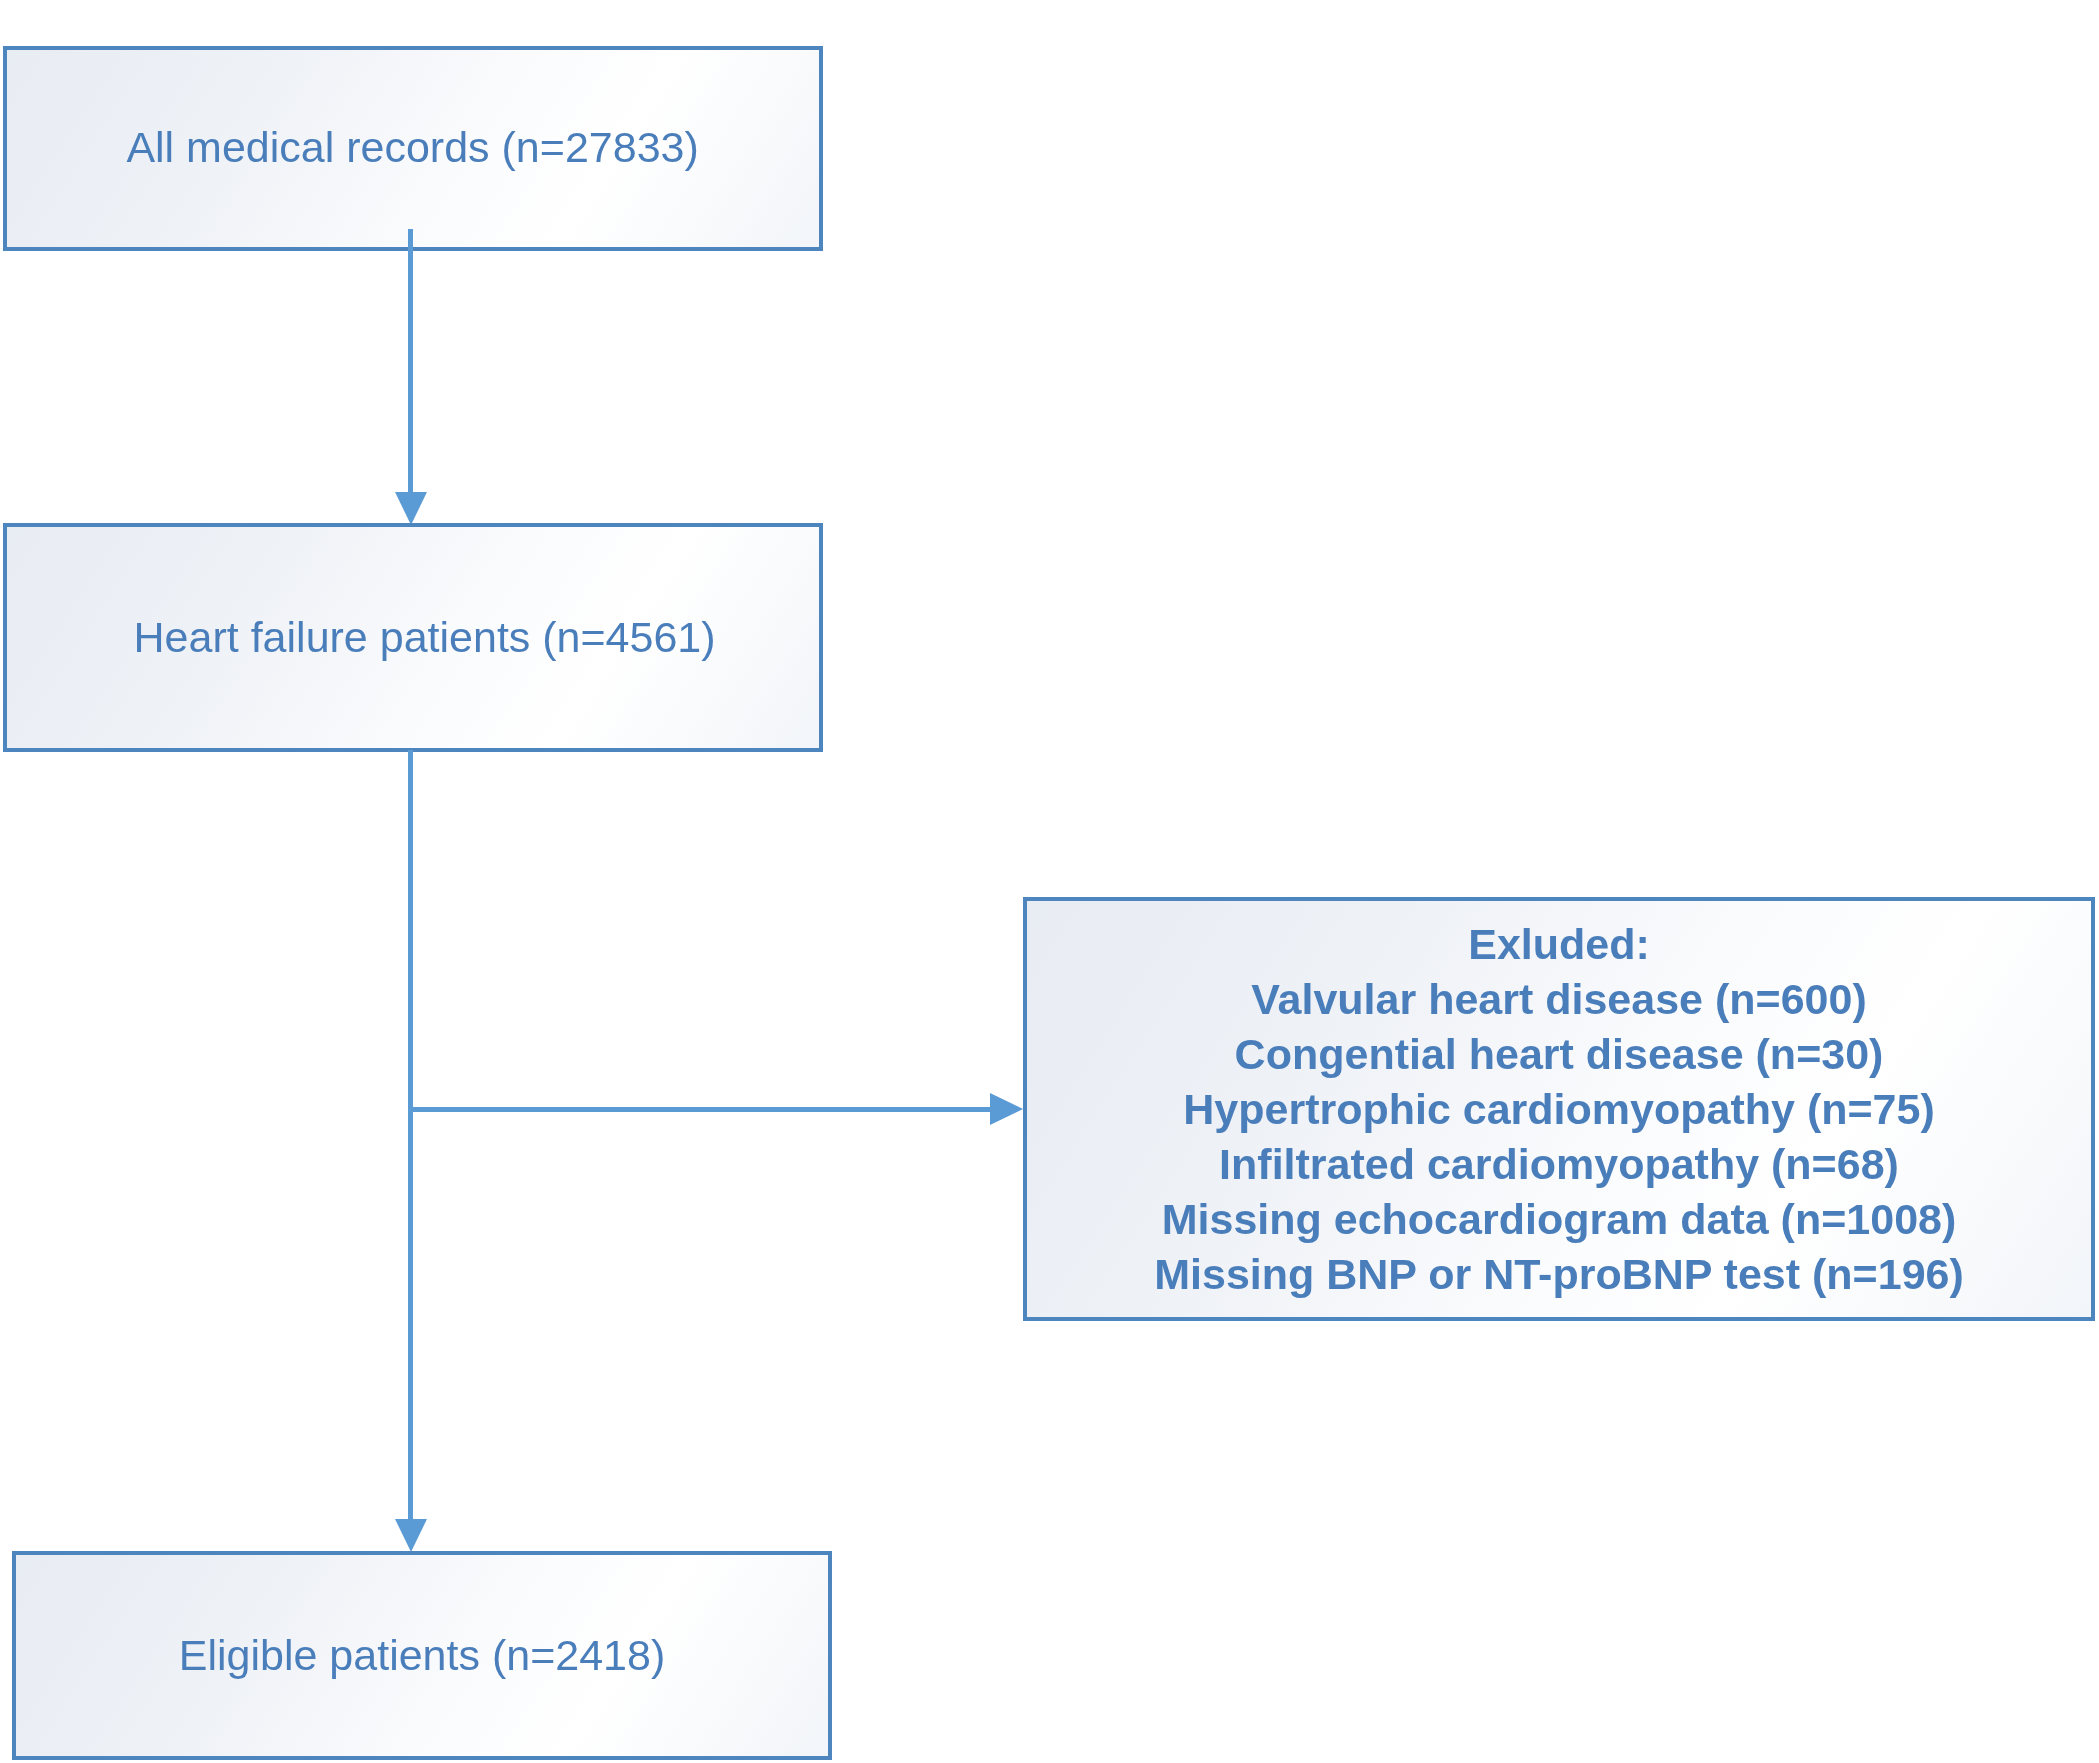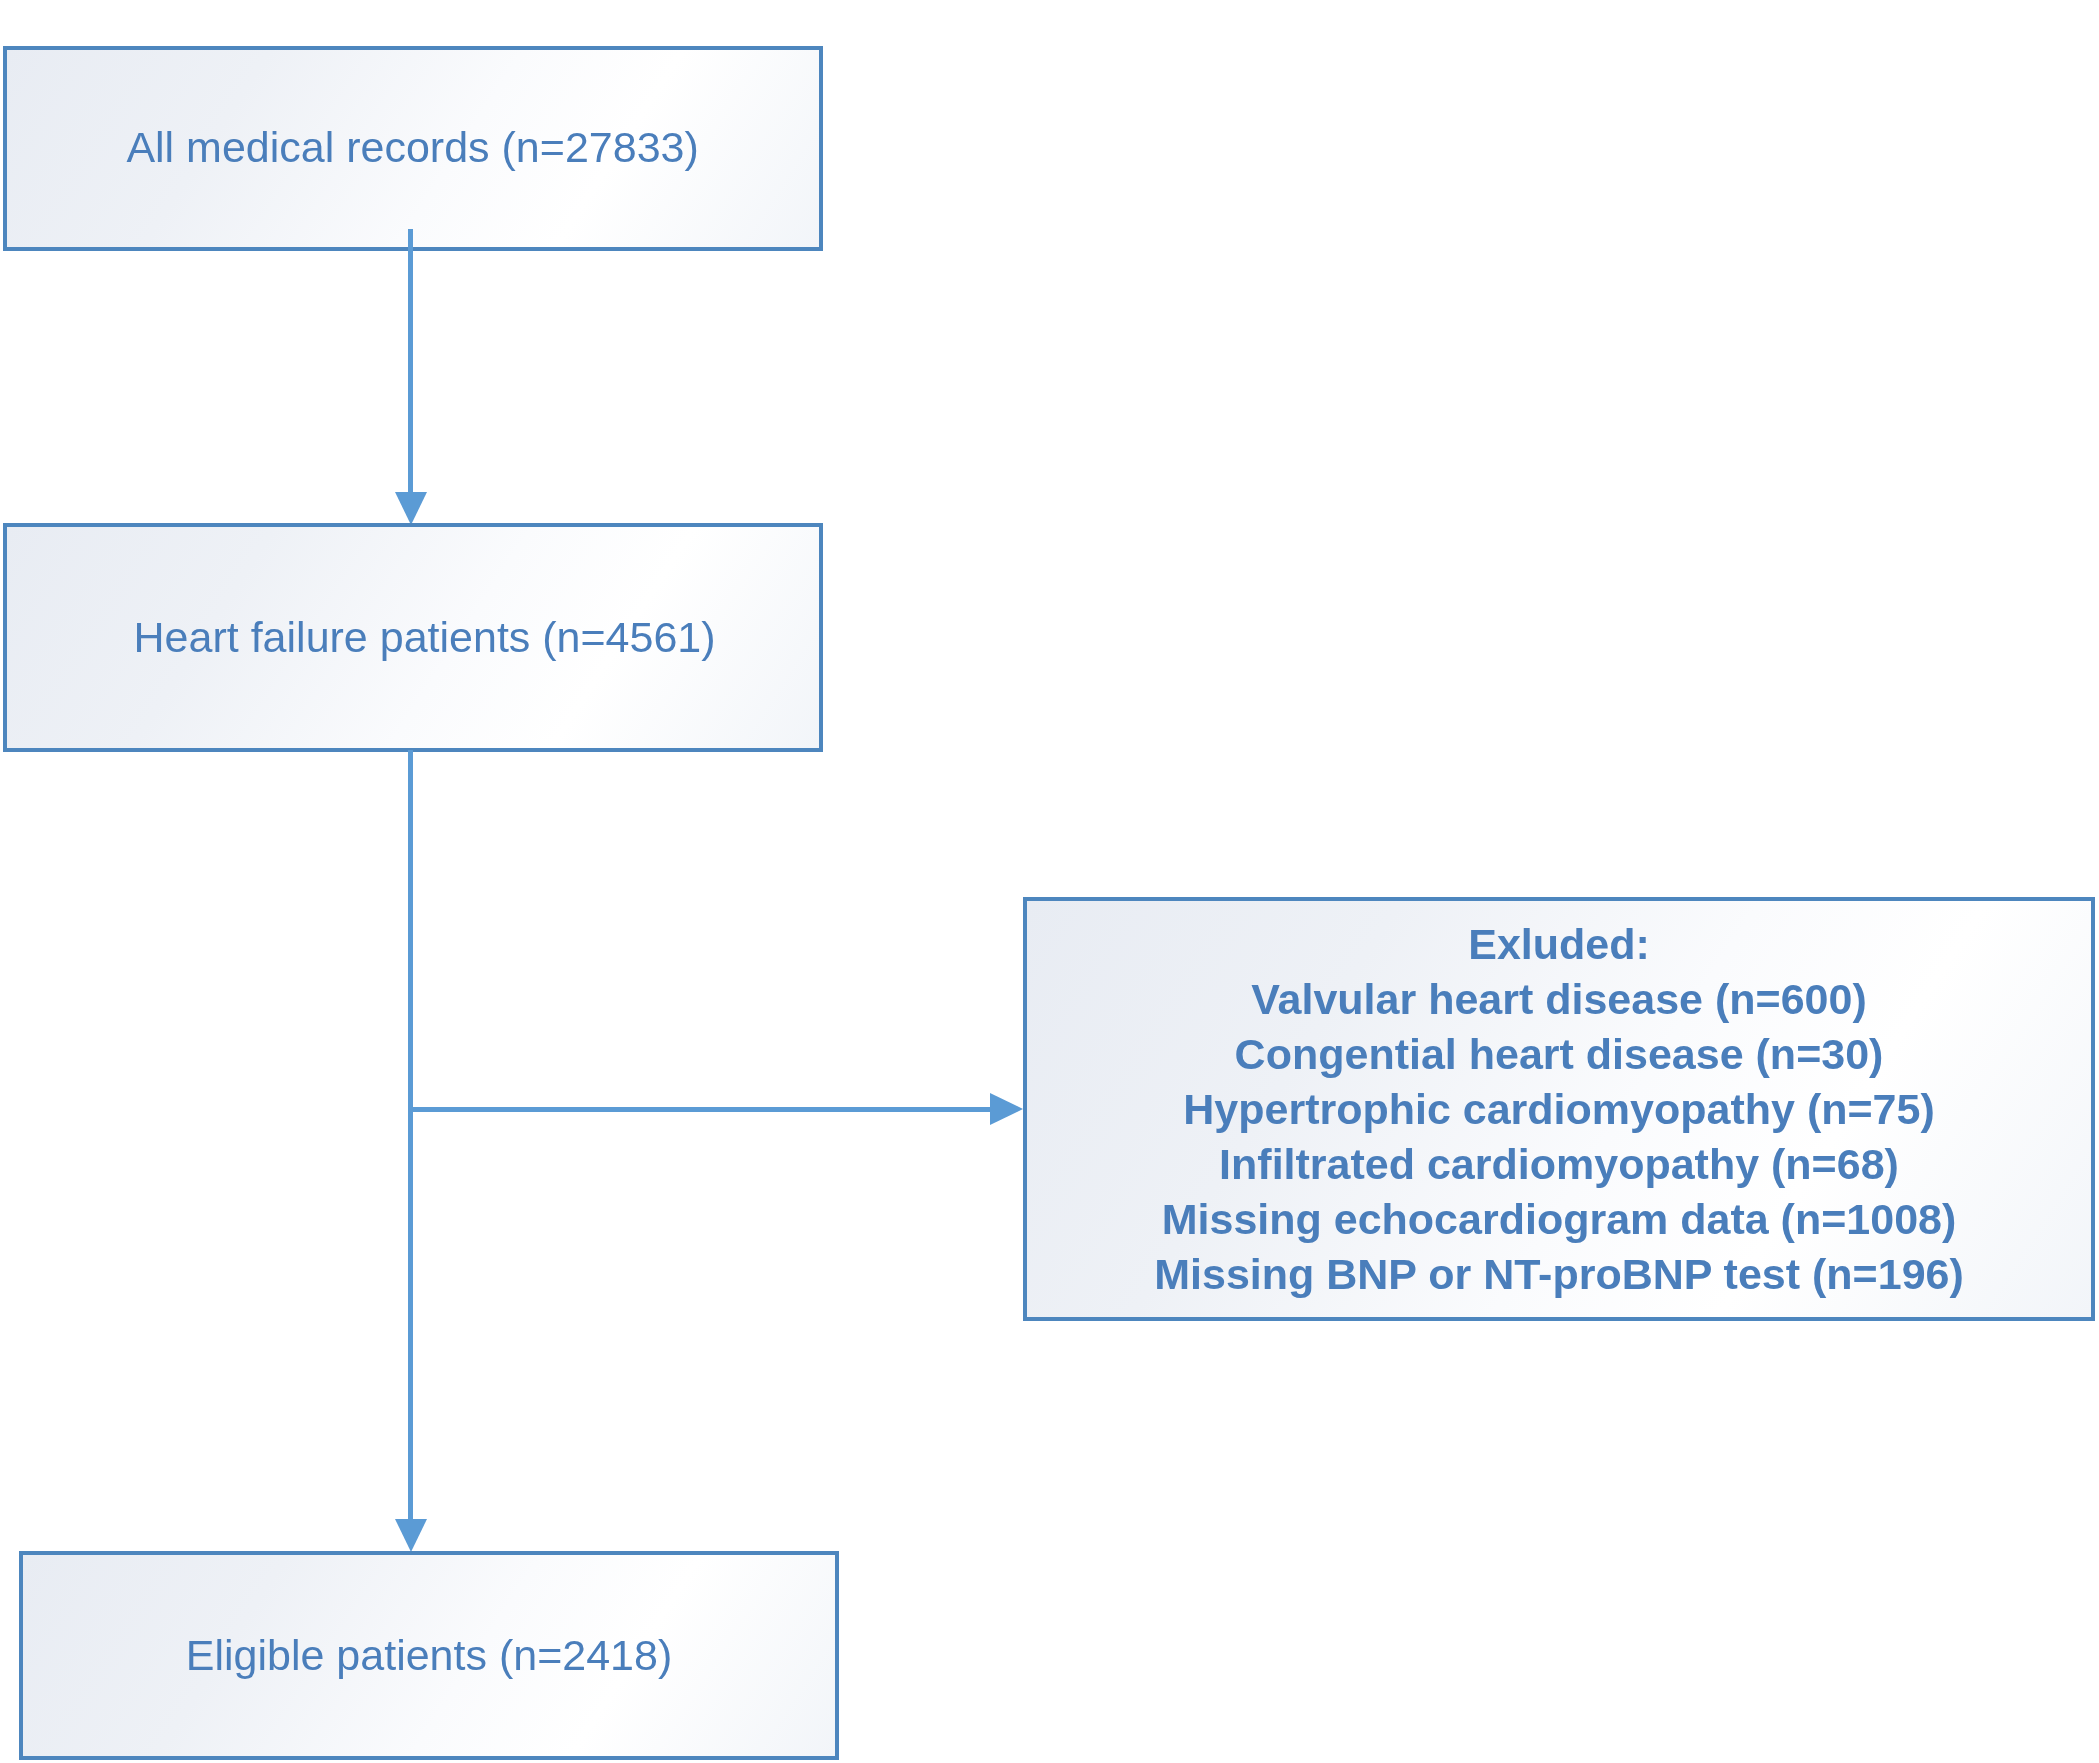--- a/index.html
+++ b/index.html
@@ -21,21 +21,21 @@
     align-items: center;
     justify-content: center;
     text-align: center;
     font-size: 43px;
     line-height: 1.2;
   }
   .box-all-records     { left: 2.6px;    top: 2.6px;    width: 820px;  height: 205px; margin-top: 43px; }
   .box-heart-failure   { left: 2.6px;    top: 523px;  width: 820px;  height: 229px; padding-left: 24px; }
   .box-excluded        { left: 1023px; top: 897px; width: 1072px; height: 424px;
                          flex-direction: column; justify-content: center; }
-  .box-eligible        { left: 19px;    top: 1551px; width: 820px;  height: 209px; }
+  .box-eligible        { left: 12px;    top: 1551px; width: 820px;  height: 209px; }
   .box-excluded .line  { line-height: 55px; white-space: nowrap; font-weight: bold; }
 
   .vline { position: absolute; width: 5.2px;  background: #5b9bd5; }
   .hline { position: absolute; height: 5.2px; background: #5b9bd5; }
   .line-a1 { left: 408px; top: 229px;  height: 264px; }
   .line-a2 { left: 408px; top: 750px;  height: 771px; }
   .line-a3 { left: 411px; top: 1107px; width: 581px;  }
 
   .head-down {
     position: absolute; width: 0; height: 0;

